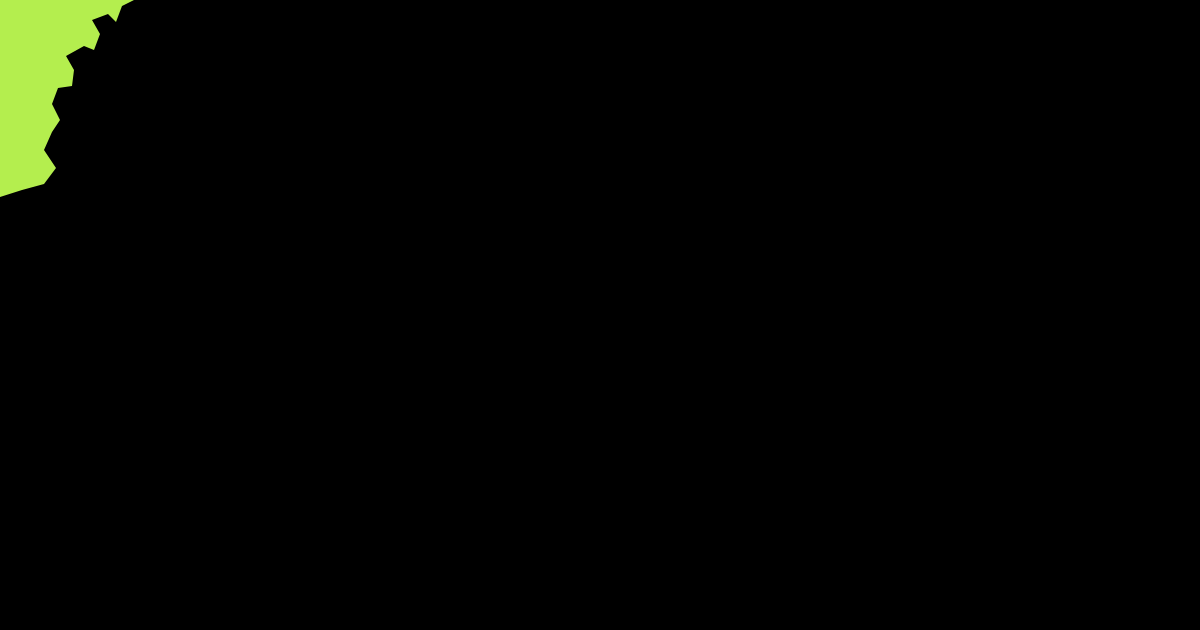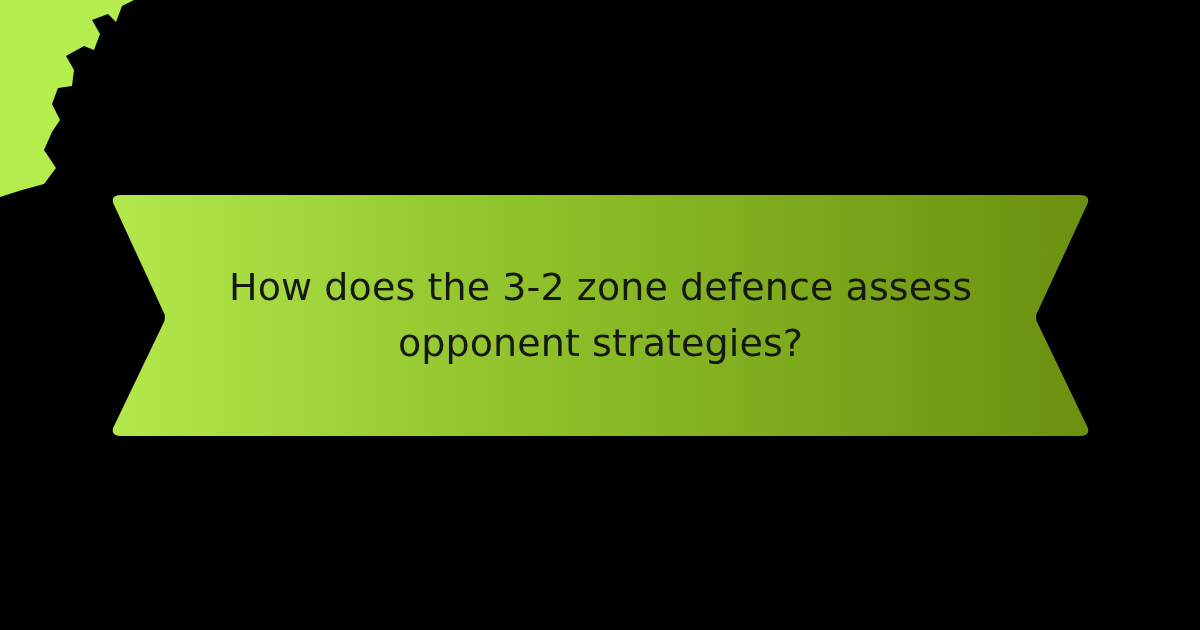--- a/index.html
+++ b/index.html
@@ -126,41 +126,14 @@
              L 1080 570
              L 1072 588
              L 1078 604
              L 1062 612
              L 1050 606
              L 1044 622
              L 1048 630
              Z"></path>
   </svg>
 
-  <div class="ribbon-wrap">
-    <svg class="ribbon-svg" viewBox="0 0 985 245" preserveAspectRatio="none">
-      <defs>
-        <linearGradient id="ribbonGrad" x1="0" y1="0" x2="1" y2="0">
-          <stop offset="0%" stop-color="#b2e84c"></stop>
-          <stop offset="45%" stop-color="#8dbf28"></stop>
-          <stop offset="100%" stop-color="#6b900f"></stop>
-        </linearGradient>
-      </defs>
-      <path fill="url(#ribbonGrad)" d="M 14 2
-               L 971 2
-               Q 985 2 978 14
-               L 930 118
-               Q 926 124 930 131
-               L 978 231
-               Q 985 243 971 243
-               L 14 243
-               Q 0 243 7 231
-               L 55 131
-               Q 59 124 55 118
-               L 7 14
-               Q 0 2 14 2 Z"></path>
-    </svg>
-    <div class="ribbon-text">
-      <span>How does the 3-2 zone defence assess opponent strategies?</span>
-    </div>
-  </div>
 
 </div>
 
 </body></html>

